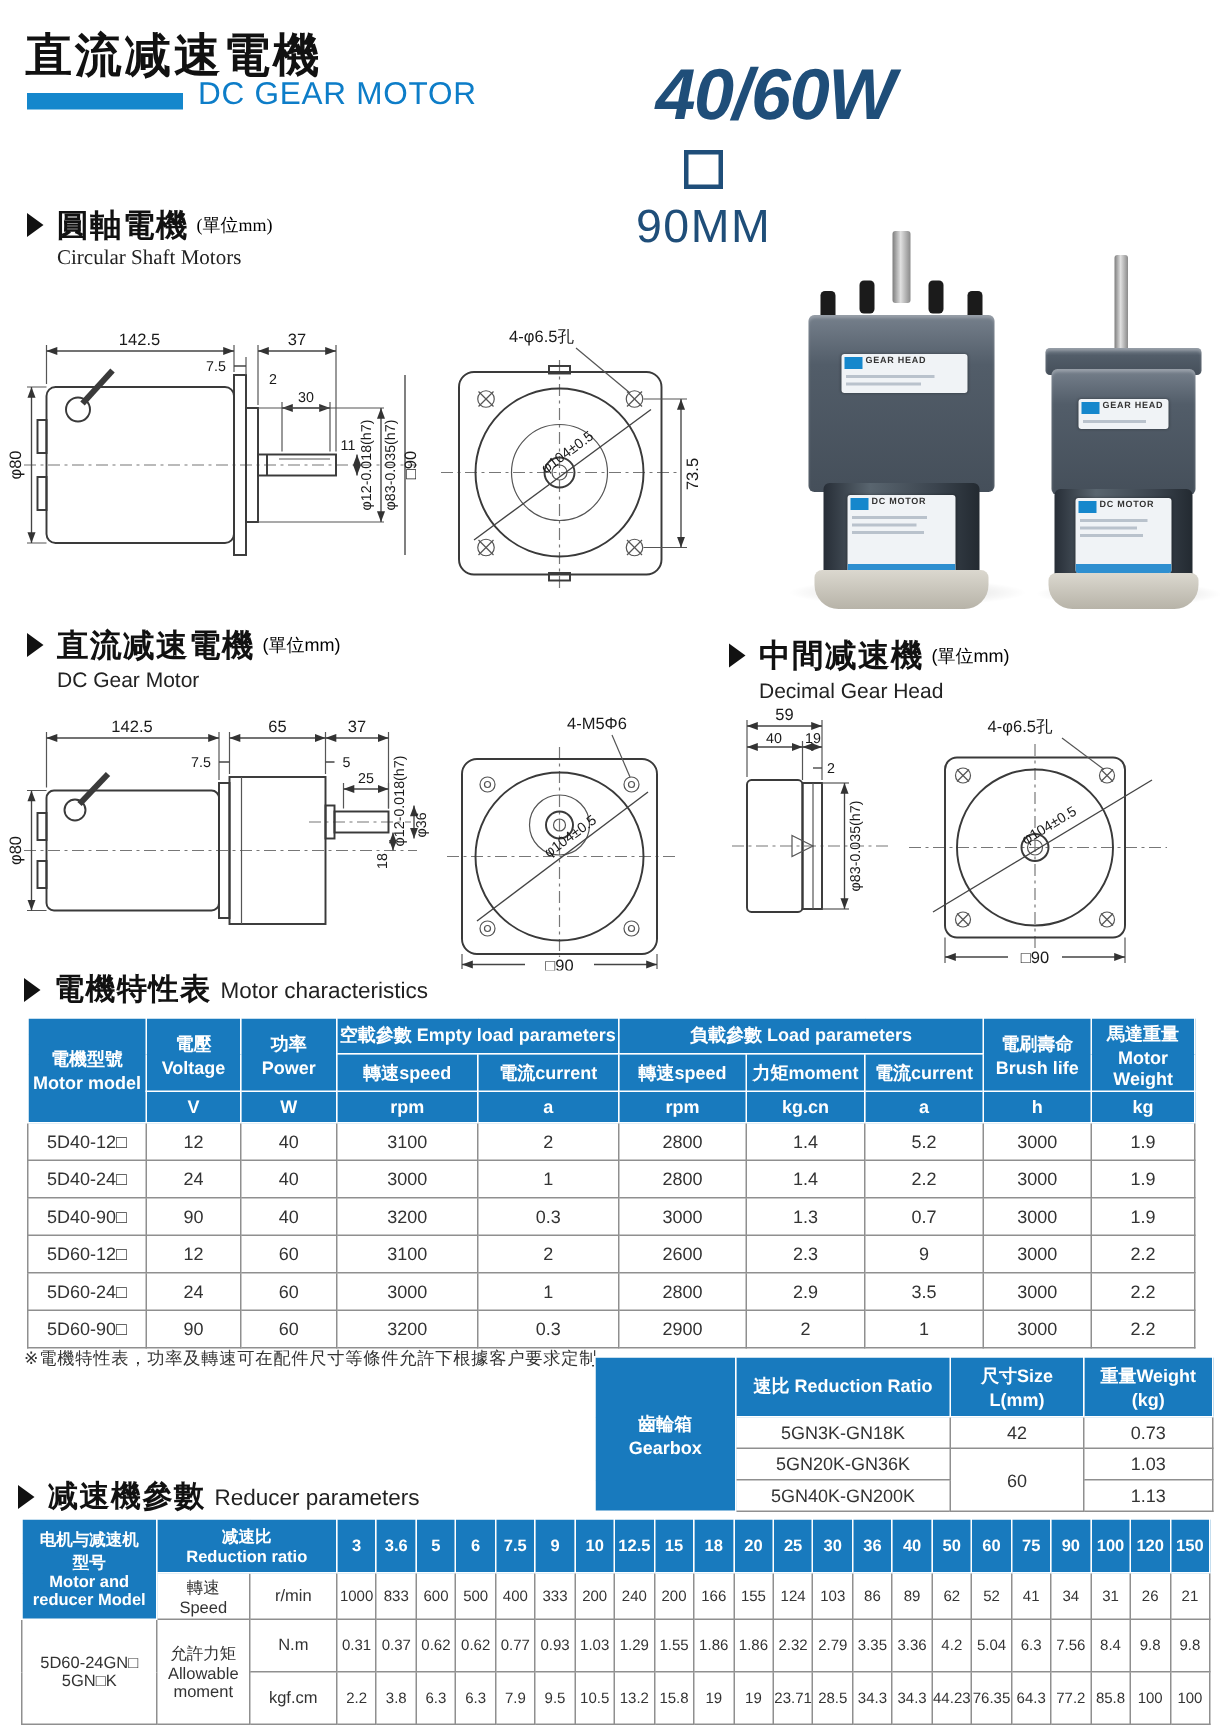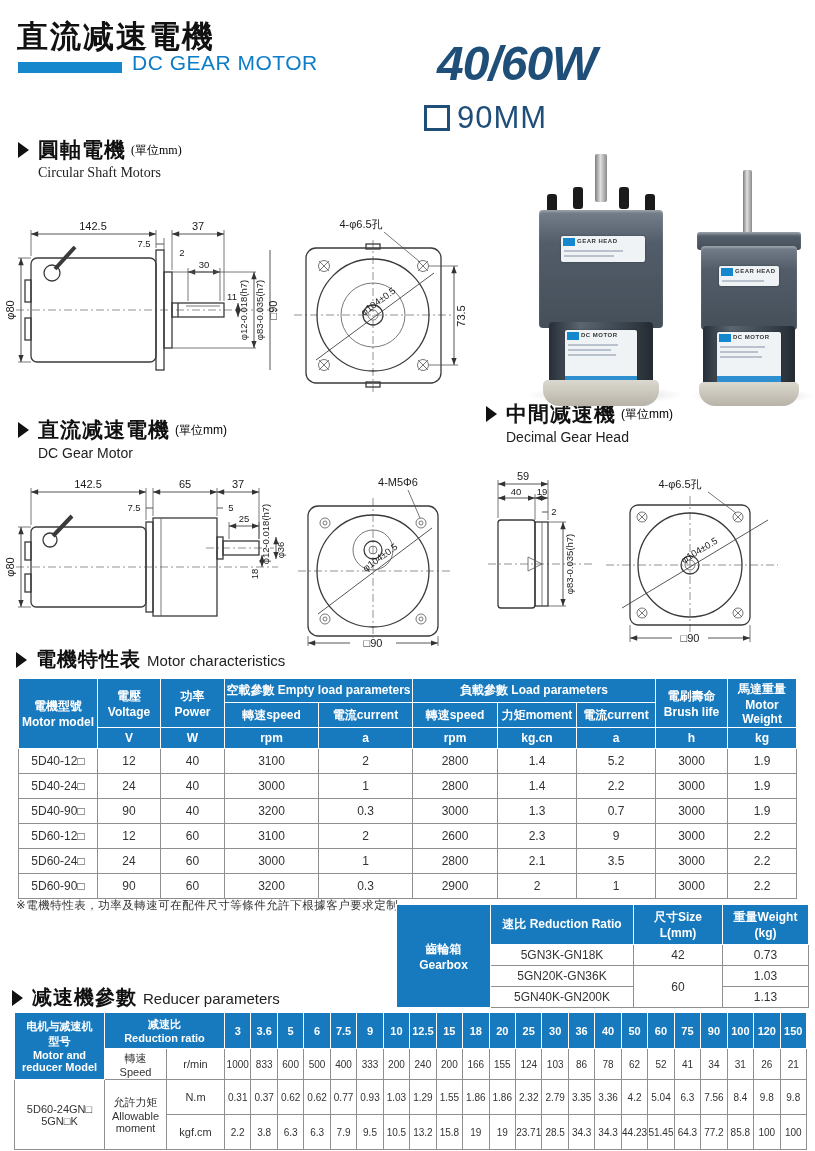--- a/index.html
+++ b/index.html
@@ -4,21 +4,21 @@
 <style>
   html,body{margin:0;padding:0;background:#fff;}
   body{width:815px;height:1151px;position:relative;overflow:hidden;
        font-family:"Liberation Sans","DejaVu Sans",sans-serif;color:#222;}
   .abs{position:absolute;}
   
   .page-title{left:17px;top:16px;font-size:31px;font-weight:bold;color:#111;letter-spacing:2px;}
   .brand-bar{left:18px;top:62px;width:104px;height:11px;background:#1587cc;}
   .brand-en{left:132px;top:51px;font-size:21px;color:#0d7dc8;letter-spacing:0.5px;}
   .wattage{left:437px;top:36px;font-size:48px;font-style:italic;font-weight:bold;color:#1f4e79;letter-spacing:-1px;}
-  .framesize{left:424px;top:100px;display:flex;align-items:center;gap:7px;}
+  .framesize{left:424px;top:100px;display:flex;align-items:center;gap:7px;flex-direction:column;}
   .framesize .sq{width:20px;height:20px;border:3px solid #1f4e79;display:inline-block;}
   .framesize .tx{font-size:31px;color:#1f4e79;letter-spacing:1px;}
   
   .sec{position:absolute;}
   .sec .row{display:flex;align-items:center;}
   .tri{width:0;height:0;border-left:11px solid #111;border-top:8px solid transparent;
        border-bottom:8px solid transparent;margin-right:9px;flex:0 0 auto;}
   .sec .zh{font-size:21px;font-weight:bold;color:#111;letter-spacing:1px;}
   .sec .unit{font-size:12px;color:#000000;margin-left:5px;text-align:right;}
   .sec .en{font-size:14px;color:#222;margin-left:20px;margin-top:1px;}
@@ -97,21 +97,21 @@
   <div class="en">Circular Shaft Motors</div>
 </div>
 <div class="sec" style="left:18px;top:416px;">
   <div class="row">
       <span class="tri"></span>
     <span class="zh">直流减速電機</span>
     <span class="unit">(單位mm)</span>
     </div>
   <div class="en">DC Gear Motor</div>
 </div>
-<div class="sec" style="left:486px;top:400px;">
+<div class="sec" style="left:486px;top:423px;">
   <div class="row">
       <span class="tri"></span>
     <span class="zh">中間减速機</span>
     <span class="unit">(單位mm)</span>
     </div>
   <div class="en">Decimal Gear Head</div>
 </div>
 <div class="sec inline" style="left:16px;top:646px;">
   <div class="row">
       <span class="tri"></span>
@@ -474,21 +474,21 @@
         <td class="val">3000</td>
         <td class="val">2.2</td>
       </tr>
       <tr>
         <td class="val">5D60-24□</td>
         <td class="val">24</td>
         <td class="val">60</td>
         <td class="val">3000</td>
         <td class="val">1</td>
         <td class="val">2800</td>
-        <td class="val">2.1</td>
+        <td class="val">2.9</td>
         <td class="val">3.5</td>
         <td class="val">3000</td>
         <td class="val">2.2</td>
       </tr>
       <tr>
         <td class="val">5D60-90□</td>
         <td class="val">90</td>
         <td class="val">60</td>
         <td class="val">3200</td>
         <td class="val">0.3</td>
@@ -585,21 +585,21 @@
         <td class="val">400</td>
         <td class="val">333</td>
         <td class="val">200</td>
         <td class="val">240</td>
         <td class="val">200</td>
         <td class="val">166</td>
         <td class="val">155</td>
         <td class="val">124</td>
         <td class="val">103</td>
         <td class="val">86</td>
-        <td class="val">78</td>
+        <td class="val">89</td>
         <td class="val">62</td>
         <td class="val">52</td>
         <td class="val">41</td>
         <td class="val">34</td>
         <td class="val">31</td>
         <td class="val">26</td>
         <td class="val">21</td>
       </tr>
   <tr class="rr3" id="reducer-row3">
     <td class="val lab" rowspan="2">5D60-24GN□
@@ -642,21 +642,21 @@
         <td class="val">10.5</td>
         <td class="val">13.2</td>
         <td class="val">15.8</td>
         <td class="val">19</td>
         <td class="val">19</td>
         <td class="val">23.71</td>
         <td class="val">28.5</td>
         <td class="val">34.3</td>
         <td class="val">34.3</td>
         <td class="val">44.23</td>
-        <td class="val">51.45</td>
+        <td class="val">76.35</td>
         <td class="val">64.3</td>
         <td class="val">77.2</td>
         <td class="val">85.8</td>
         <td class="val">100</td>
         <td class="val">100</td>
       </tr>
 </tbody>
   </table>
 
 </body></html>

